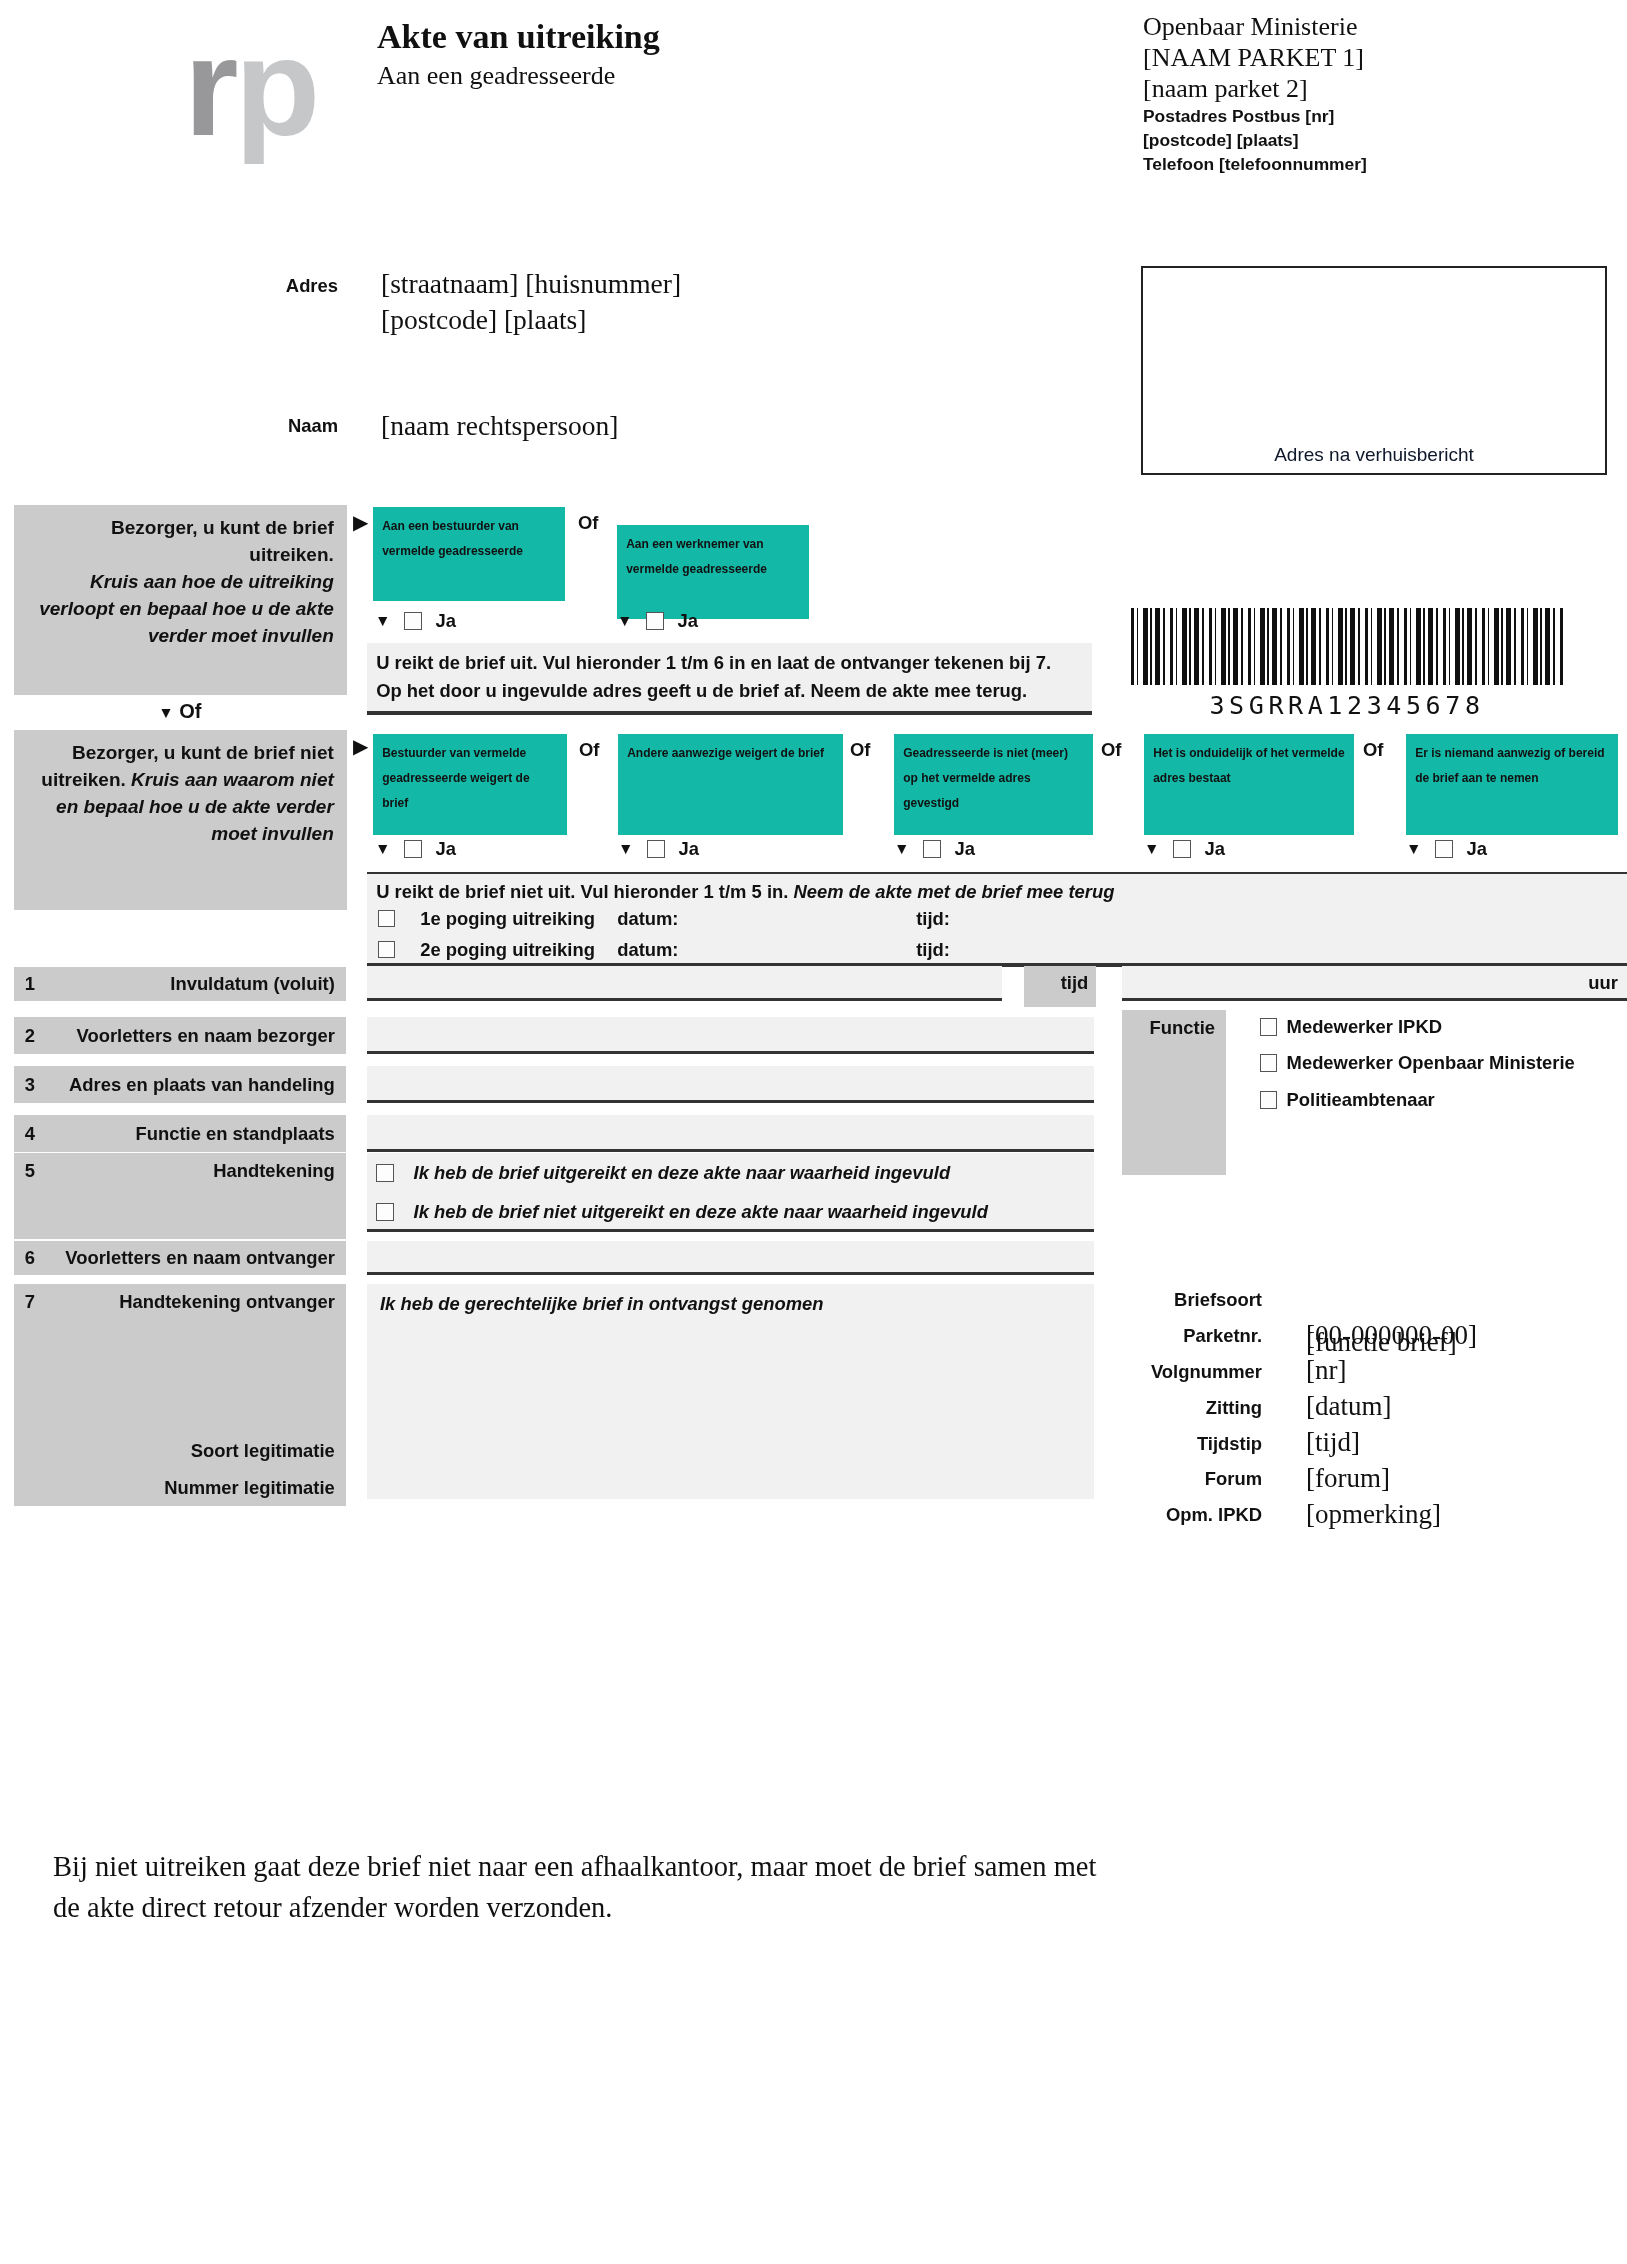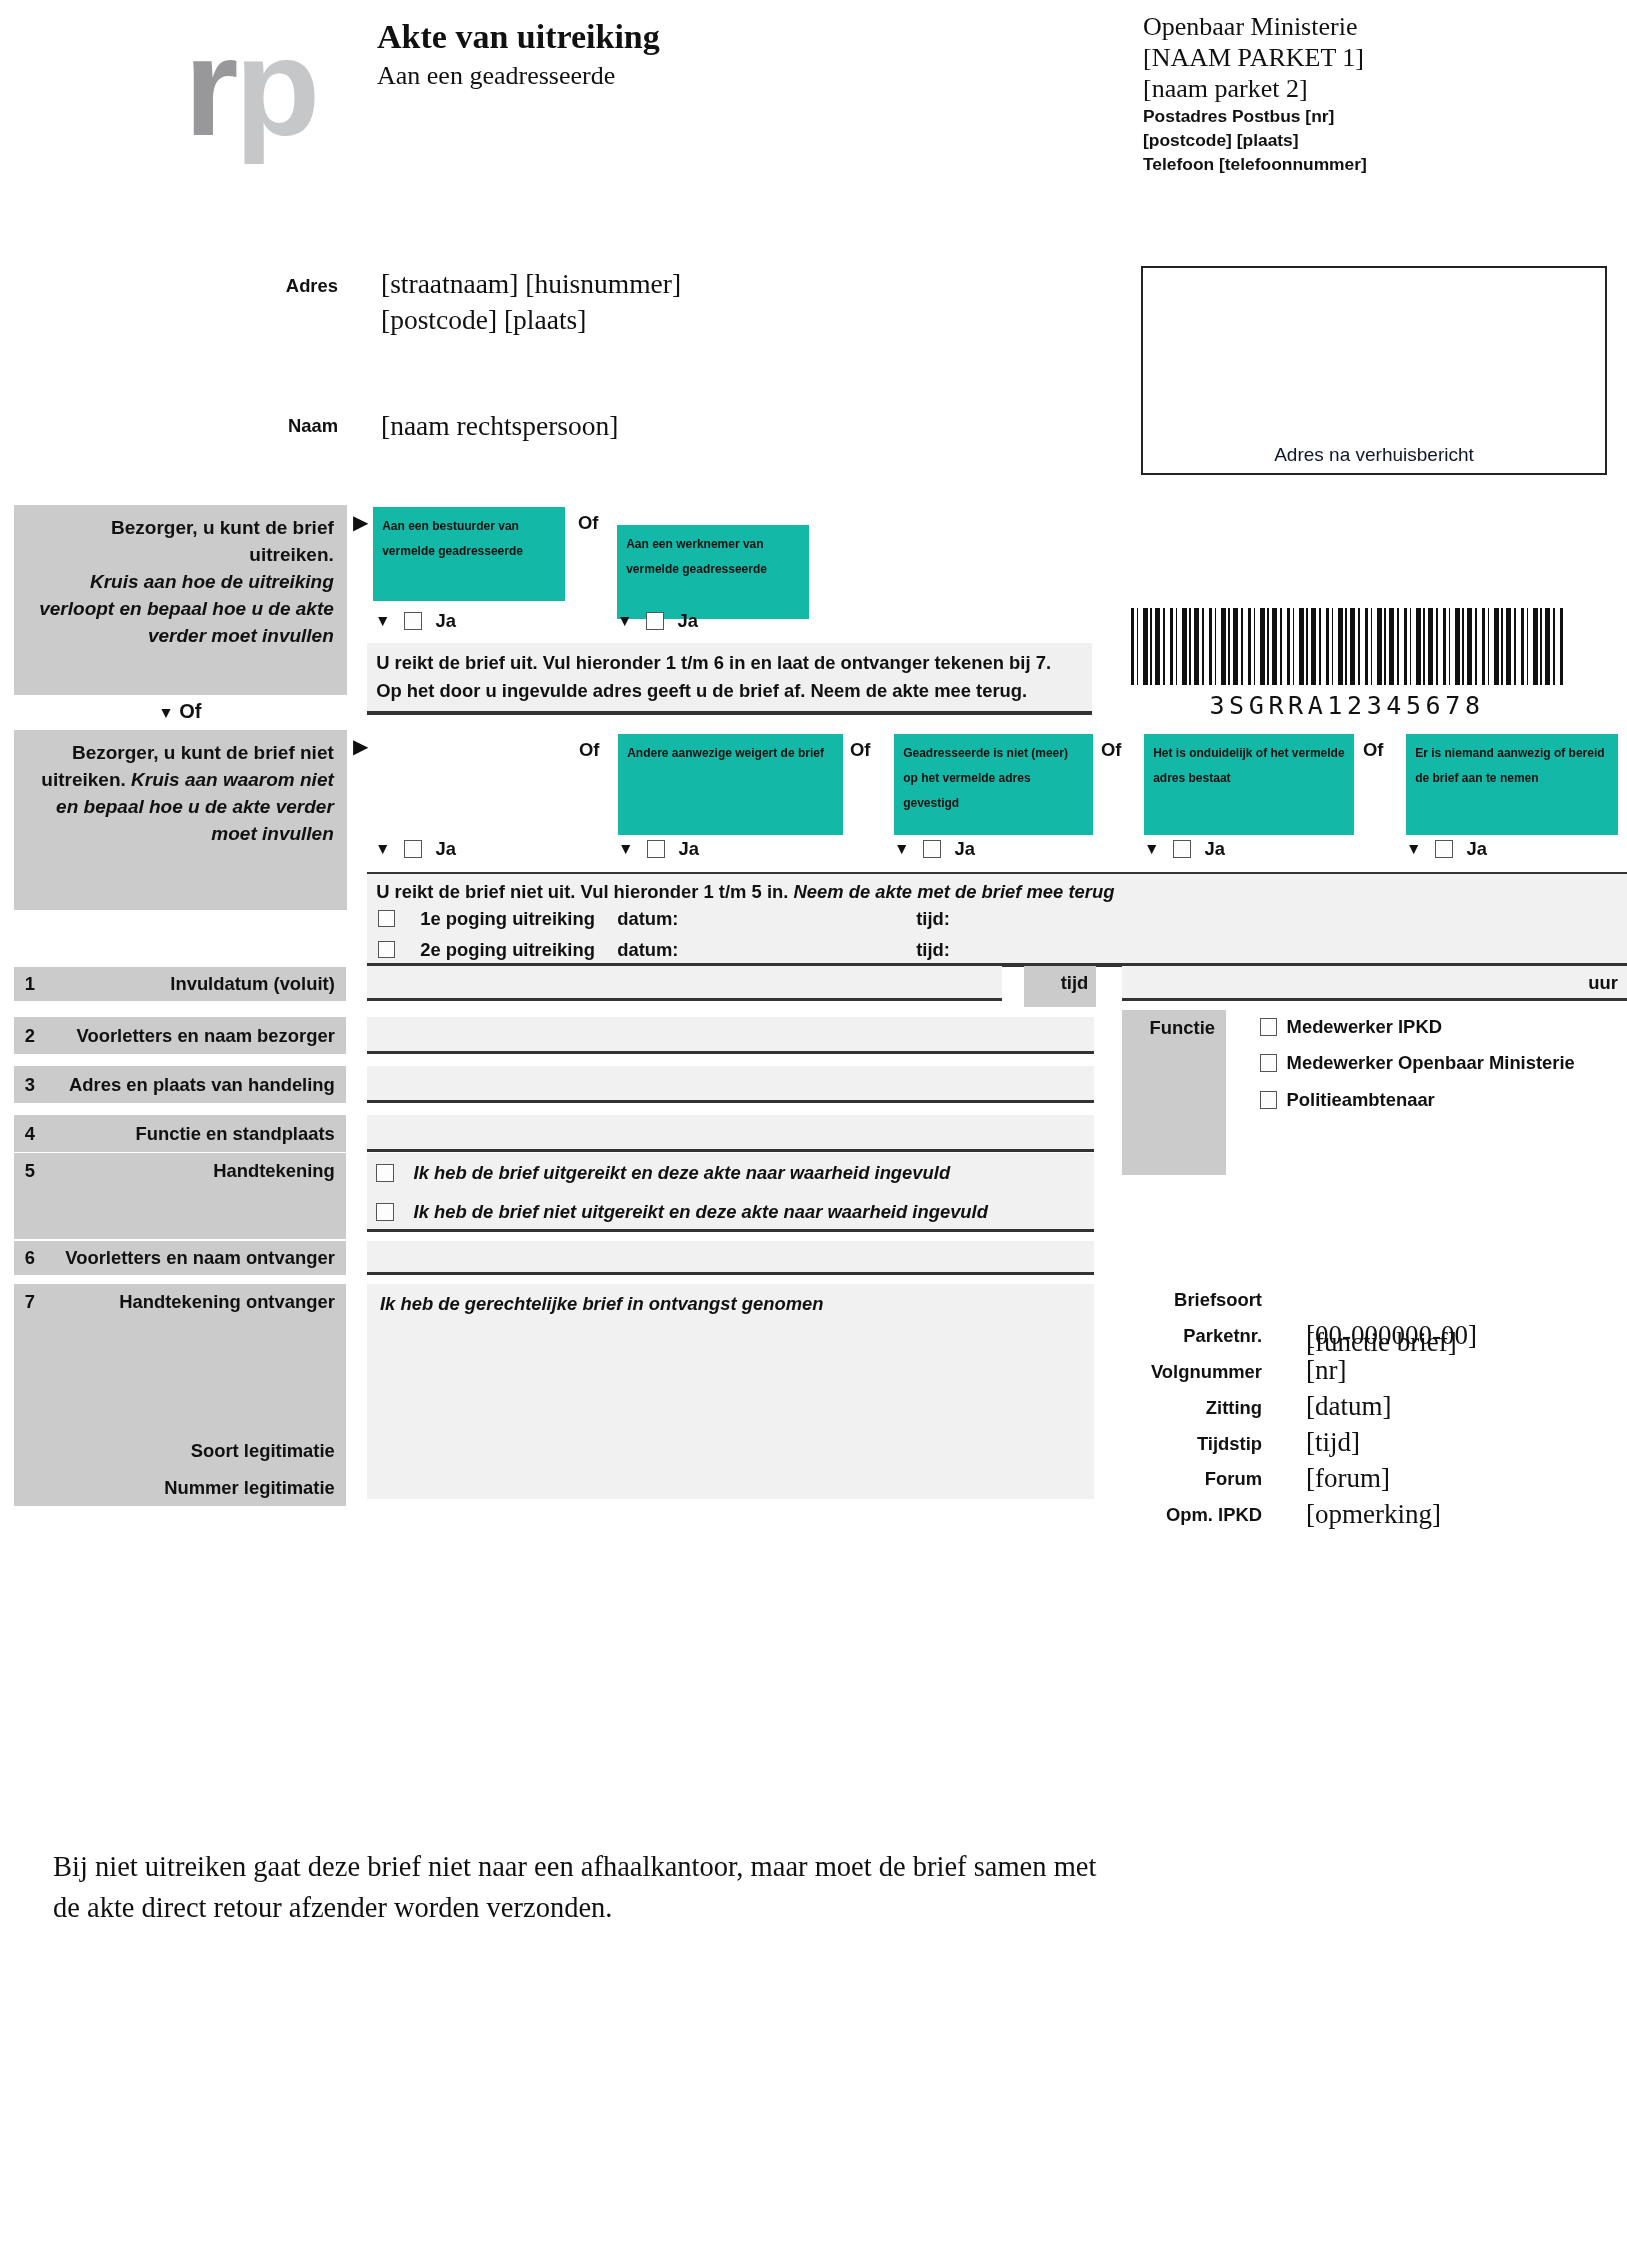--- a/index.html
+++ b/index.html
@@ -135,20 +135,21 @@
   </div>
 
   <div class="abs barcode"></div>
   <div class="abs barcode-text mono">3SGRRA12345678</div>
 
   <div class="abs panel" style="top:730px;height:162px;">
     <span class="b">Bezorger, u kunt de brief niet uitreiken.</span><span class="b i"> Kruis aan waarom niet en bepaal hoe u de akte verder moet invullen</span>
   </div>
   <div class="abs arrow" style="left:353px;top:736px;">▶</div>
 
+  <div class="abs optbox" style="left:373px;top:734px;width:176px;height:86px;">Bestuurder van vermelde geadresseerde weigert de brief</div>
   <div class="abs oflbl" style="left:579px;top:739px;">Of</div>
   <div class="abs optbox" style="left:618px;top:734px;width:207px;height:86px;">Andere aanwezige weigert de brief</div>
   <div class="abs oflbl" style="left:850px;top:739px;">Of</div>
   <div class="abs optbox" style="left:894px;top:734px;width:181px;height:86px;">Geadresseerde is niet (meer) op het vermelde adres gevestigd</div>
   <div class="abs oflbl" style="left:1101px;top:739px;">Of</div>
   <div class="abs optbox" style="left:1144px;top:734px;width:192px;height:86px;">Het is onduidelijk of het vermelde adres bestaat</div>
   <div class="abs oflbl" style="left:1363px;top:739px;">Of</div>
   <div class="abs optbox" style="left:1406px;top:734px;width:194px;height:86px;">Er is niemand aanwezig of bereid de brief aan te nemen</div>
 
   <div class="abs jarow" style="left:375px;top:838px;">

